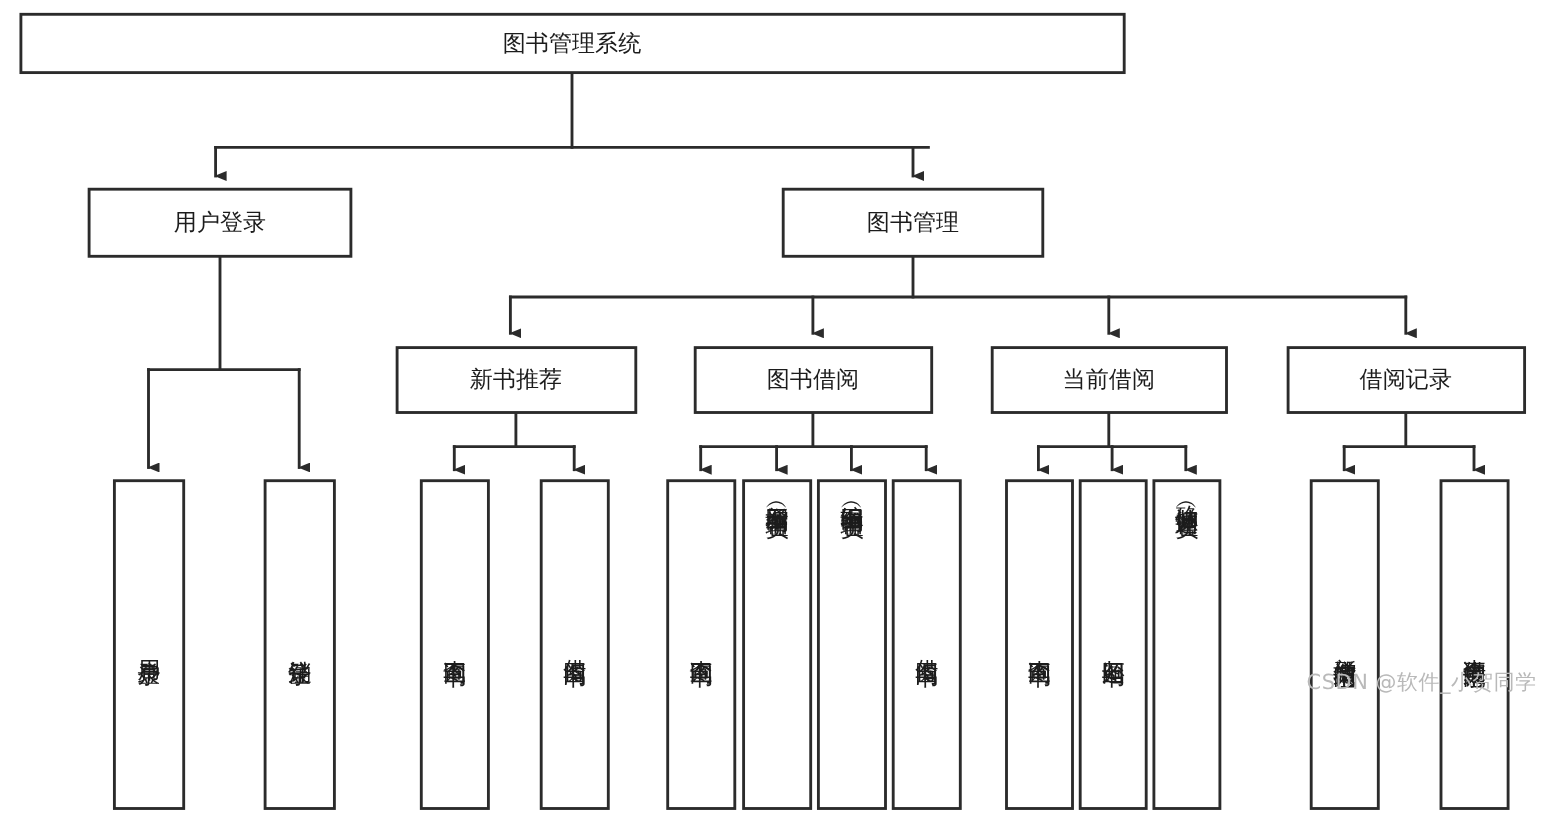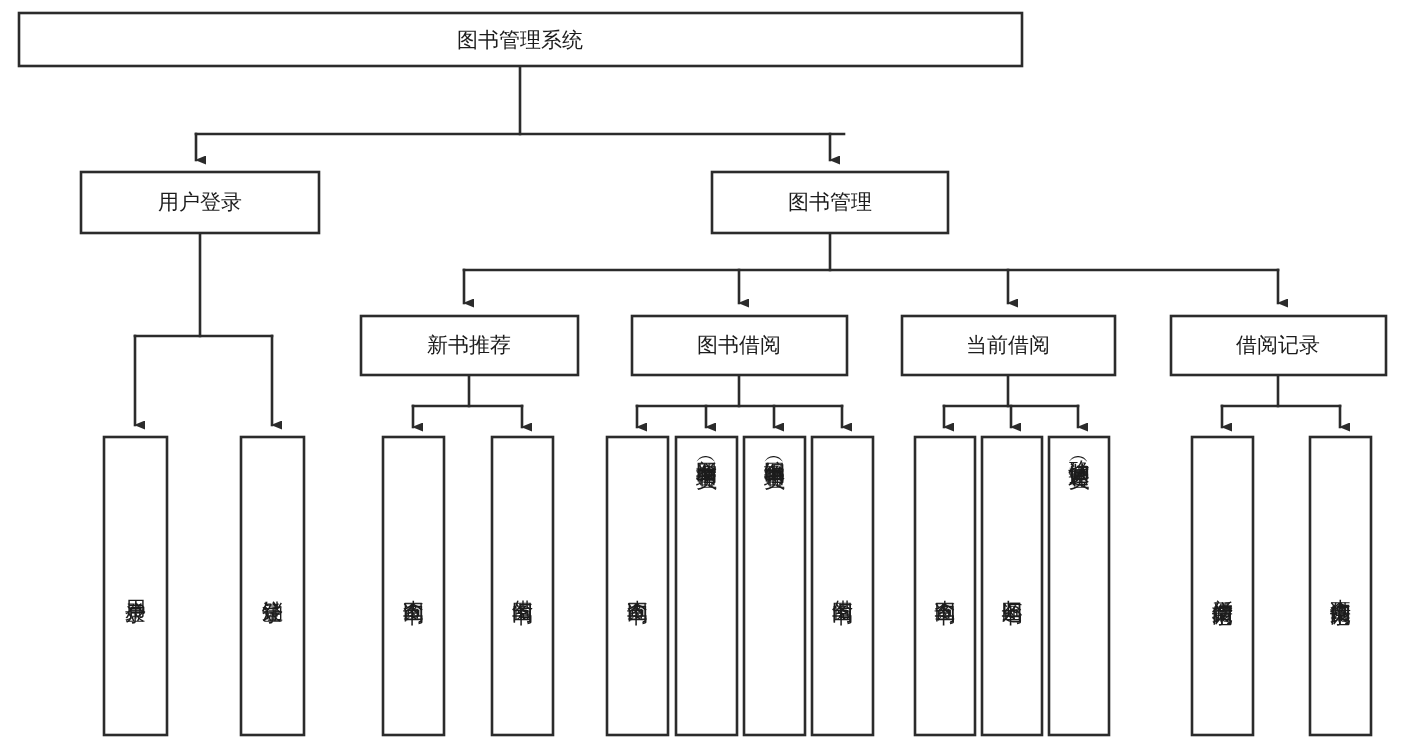--- a/index.html
+++ b/index.html
@@ -230,14 +230,15 @@
     <span class="vert-text" style="padding-top:6px;">确认归还（管理员）</span>
   </div>
 
   <div class="vert-box" style="left:1192px; top:437px; width:61px; height:298px;">
     <span class="vert-text">新增借阅记录</span>
   </div>
   <div class="vert-box" style="left:1310px; top:437px; width:61px; height:298px;">
     <span class="vert-text">查询借阅记录</span>
   </div>
 
+  <div class="watermark">CSDN @软件_小贺同学</div>
 
 </div>
 
 </body></html>

